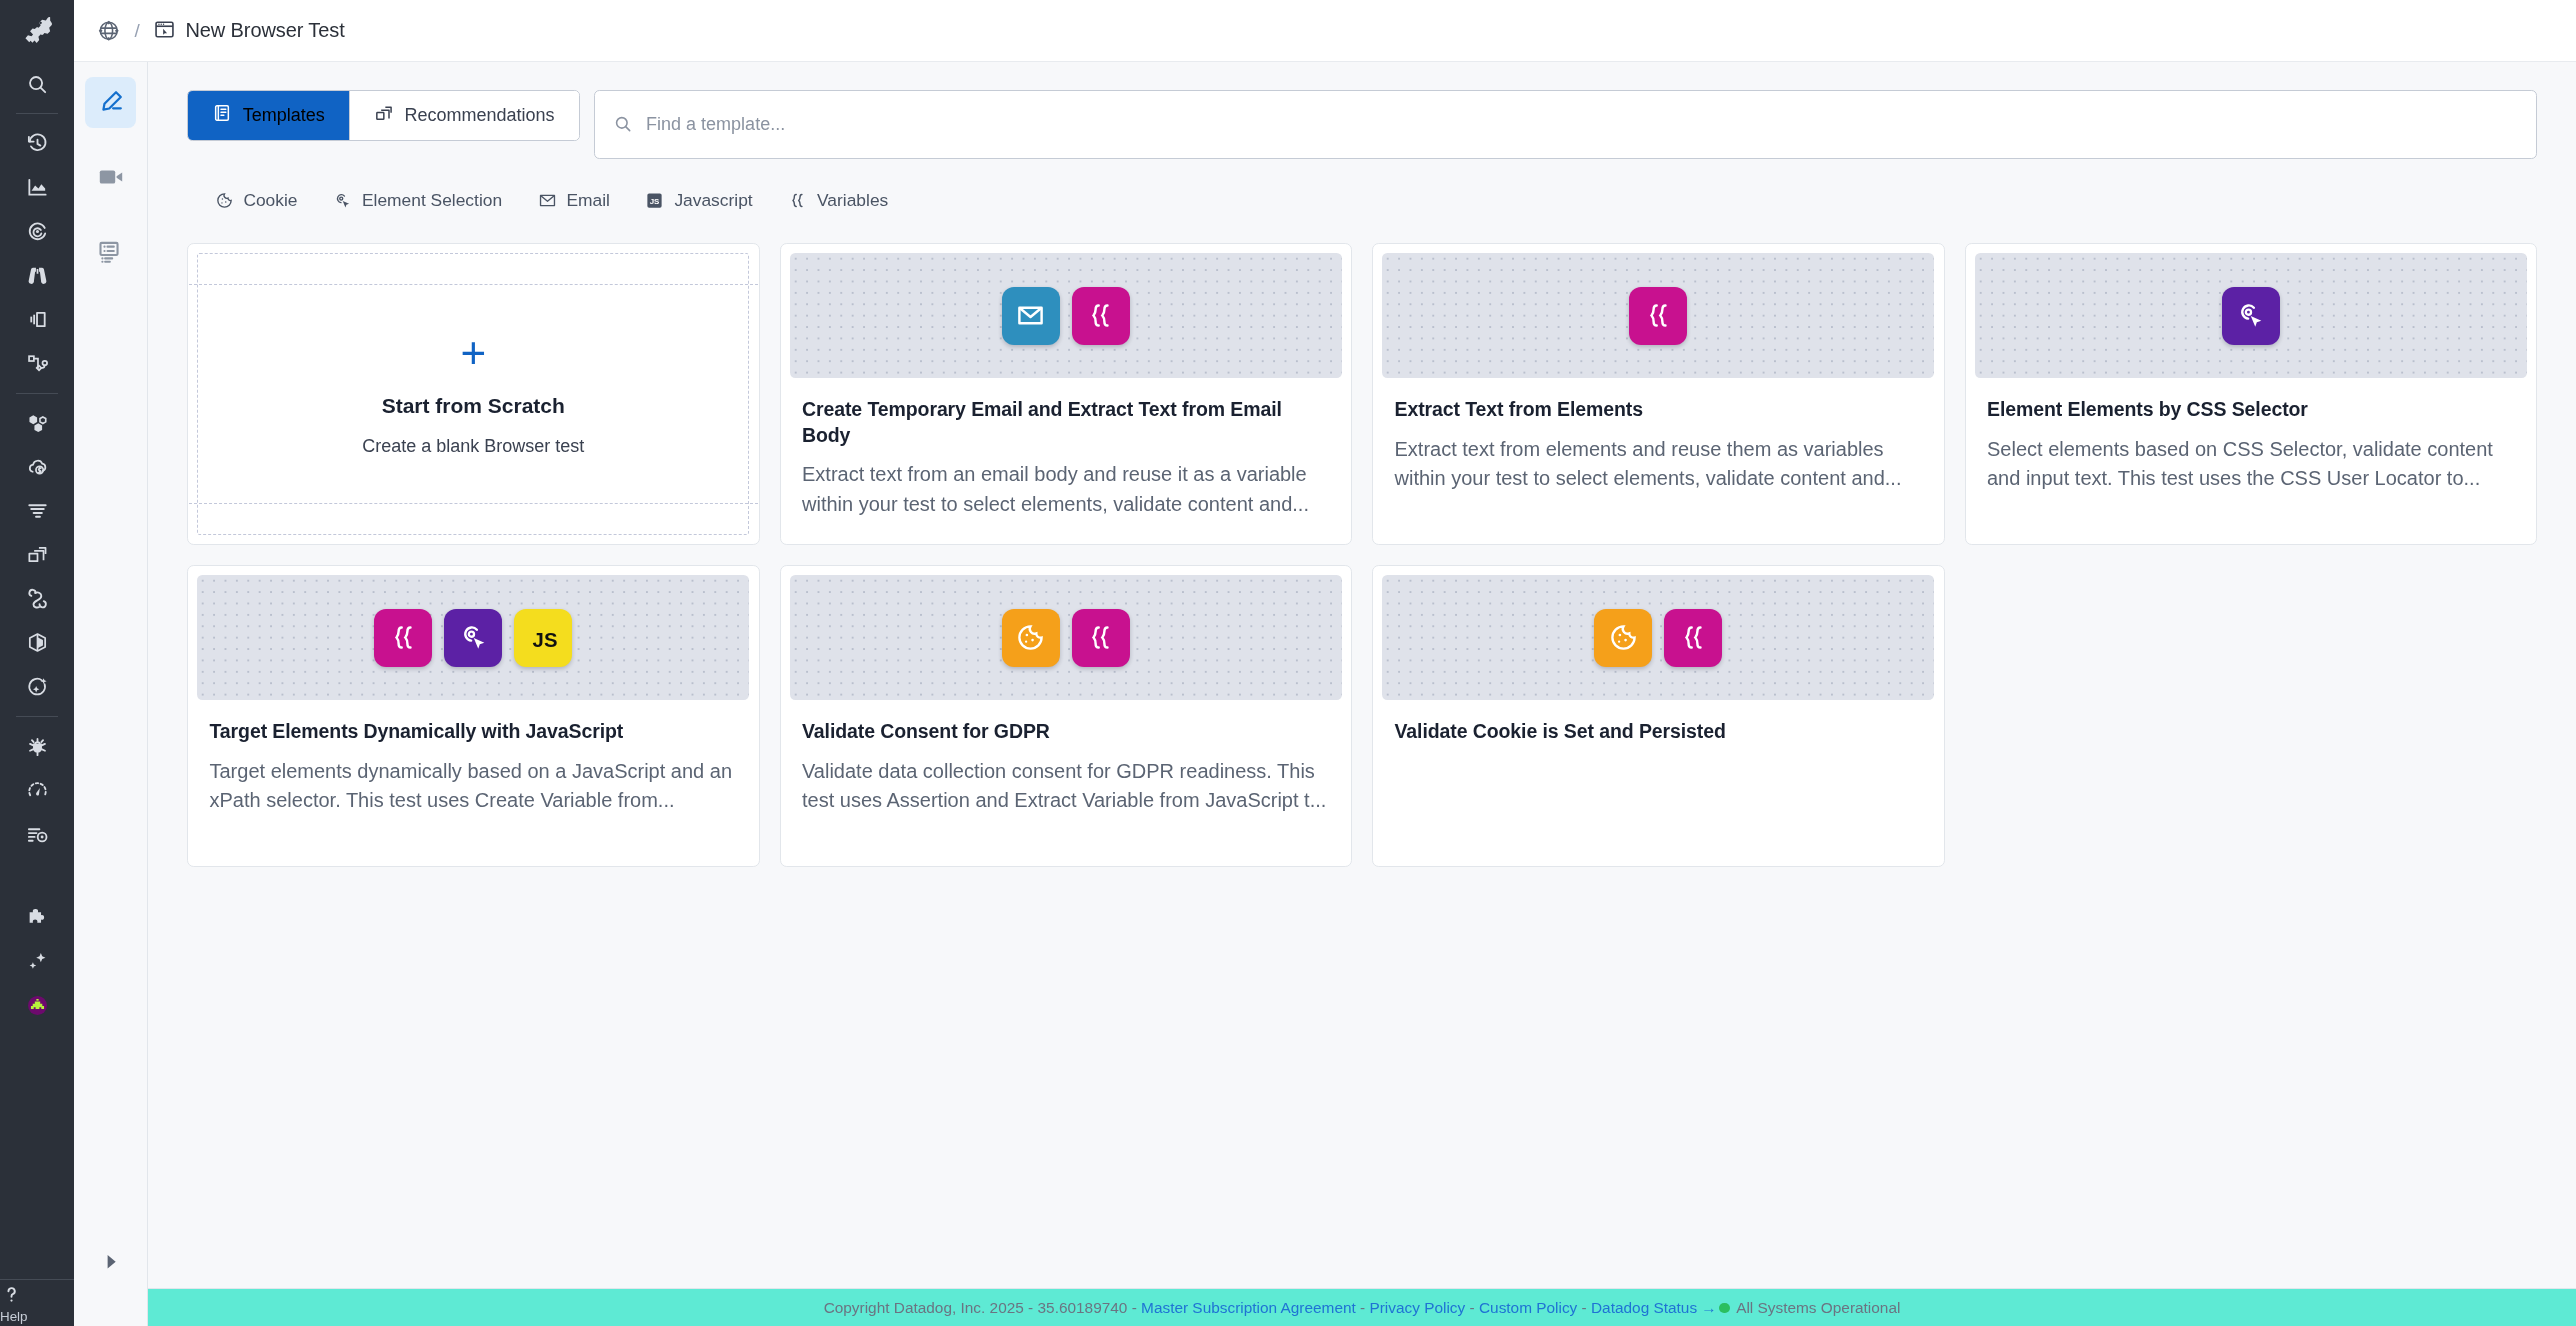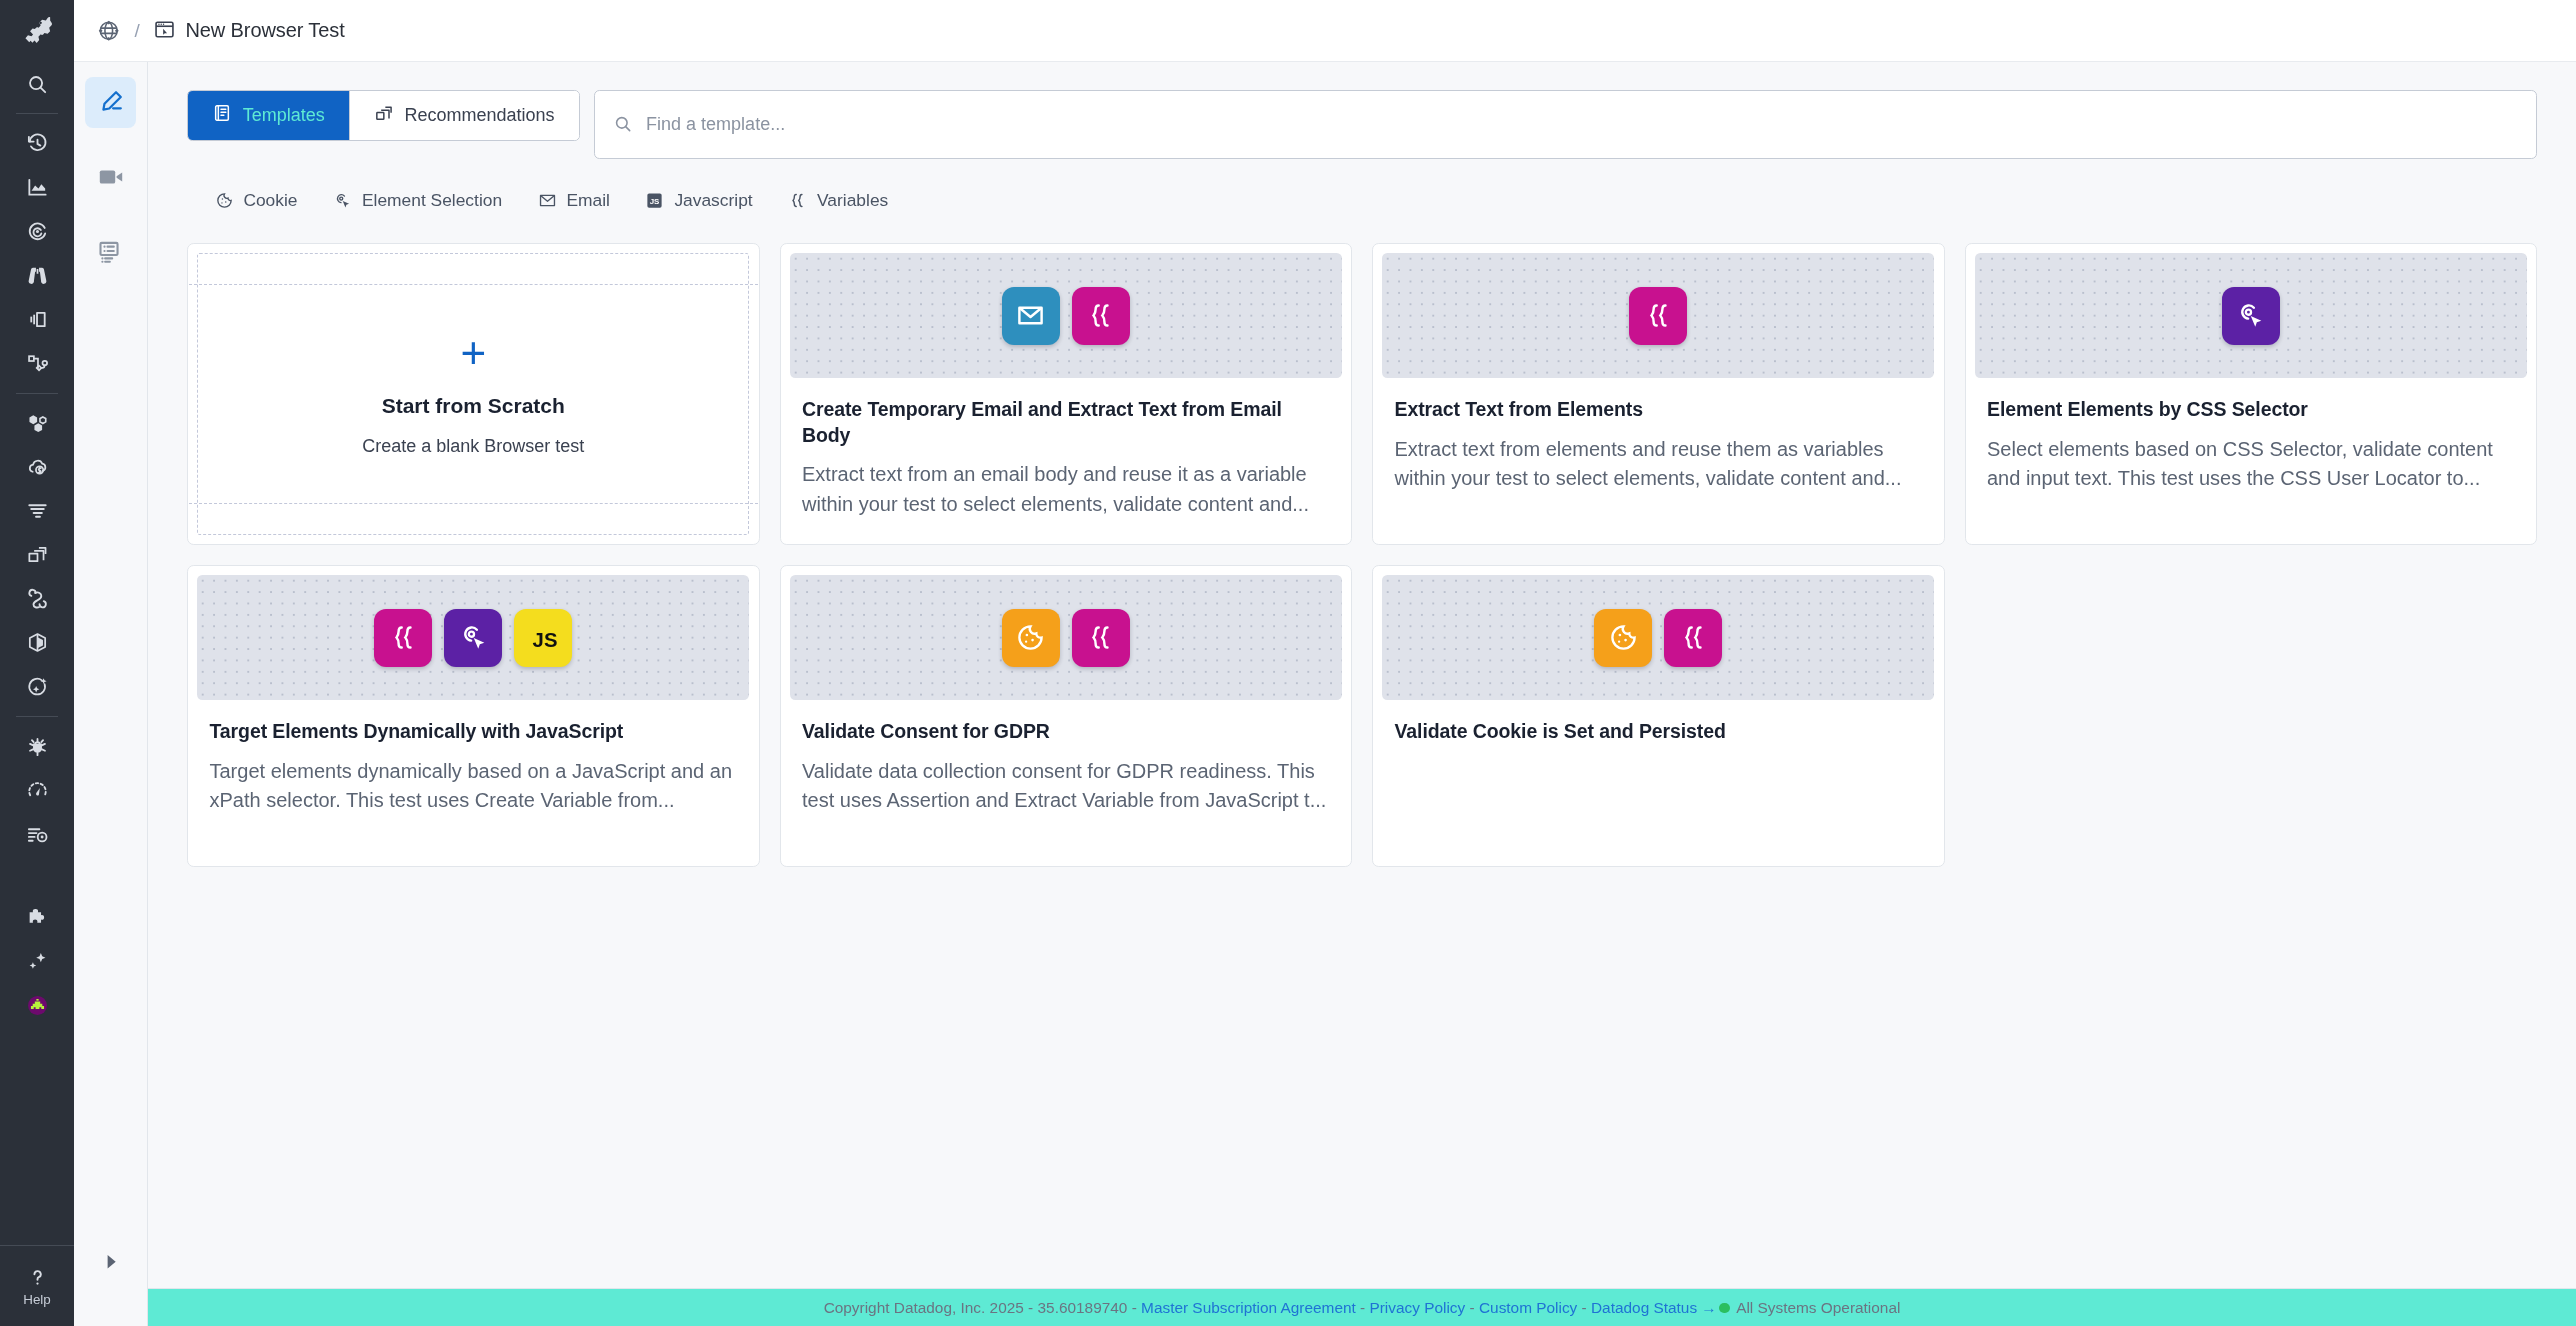--- a/index.html
+++ b/index.html
@@ -27,23 +27,23 @@
   .rail-btn {
     width: 74px; height: 44px;
     display: flex; align-items: center; justify-content: center;
     cursor: pointer;
   }
   .rail-btn svg { display: block; }
   .rail-sep { width: 42px; height: 0.7px; background: #454b55; margin: 7.4px 0; }
   .rail-gap { height: 39px; }
   .rail-help {
     position: absolute; bottom: 0; left: 0;
-    width: 74px; height: 82px;
+    width: 74px; height: 48px;
     border-top: 0.7px solid #454b55;
-    display: flex; flex-direction: column; align-items: center; justify-content: center;
+    display: flex; flex-direction: column; align-items: flex-start; justify-content: center;
     gap: 2.7px; cursor: pointer;
   }
   .rail-help-label { color: #c6ccd6; font-size: 13.4px; }
 
   
   .right { flex: 1; display: flex; flex-direction: column; height: 1327px; min-width: 0; }
 
   
   .topbar {
     height: 62px; flex: 0 0 62px;
@@ -98,21 +98,21 @@
   .tabgroup {
     display: flex; border-radius: 5.4px; overflow: hidden;
     border: 0.7px solid #c5cbd5; height: 51px; background: #fff;
   }
   .tab {
     display: flex; align-items: center; gap: 10.7px;
     padding: 0 24px; font-size: 18px; color: #3a4150;
     cursor: pointer; background: #ffffff; height: 100%;
   }
   .tab + .tab { border-left: 0.7px solid #c5cbd5; }
-  .tab.active { background: #1063c4; color: #5eead4; }
+  .tab.active { background: #1063c4; color: #000000; }
   .search {
     flex: 1; margin-left: 14.8px;
     height: 69px; background: #ffffff;
     border: 0.7px solid #c5cbd5; border-radius: 5.4px;
     display: flex; align-items: center; gap: 13.4px; padding: 0 17.4px;
   }
   .search input {
     border: none; outline: none; flex: 1;
     font-family: "Liberation Sans", sans-serif;
     font-size: 18px; color: #3a4150; background: transparent;

